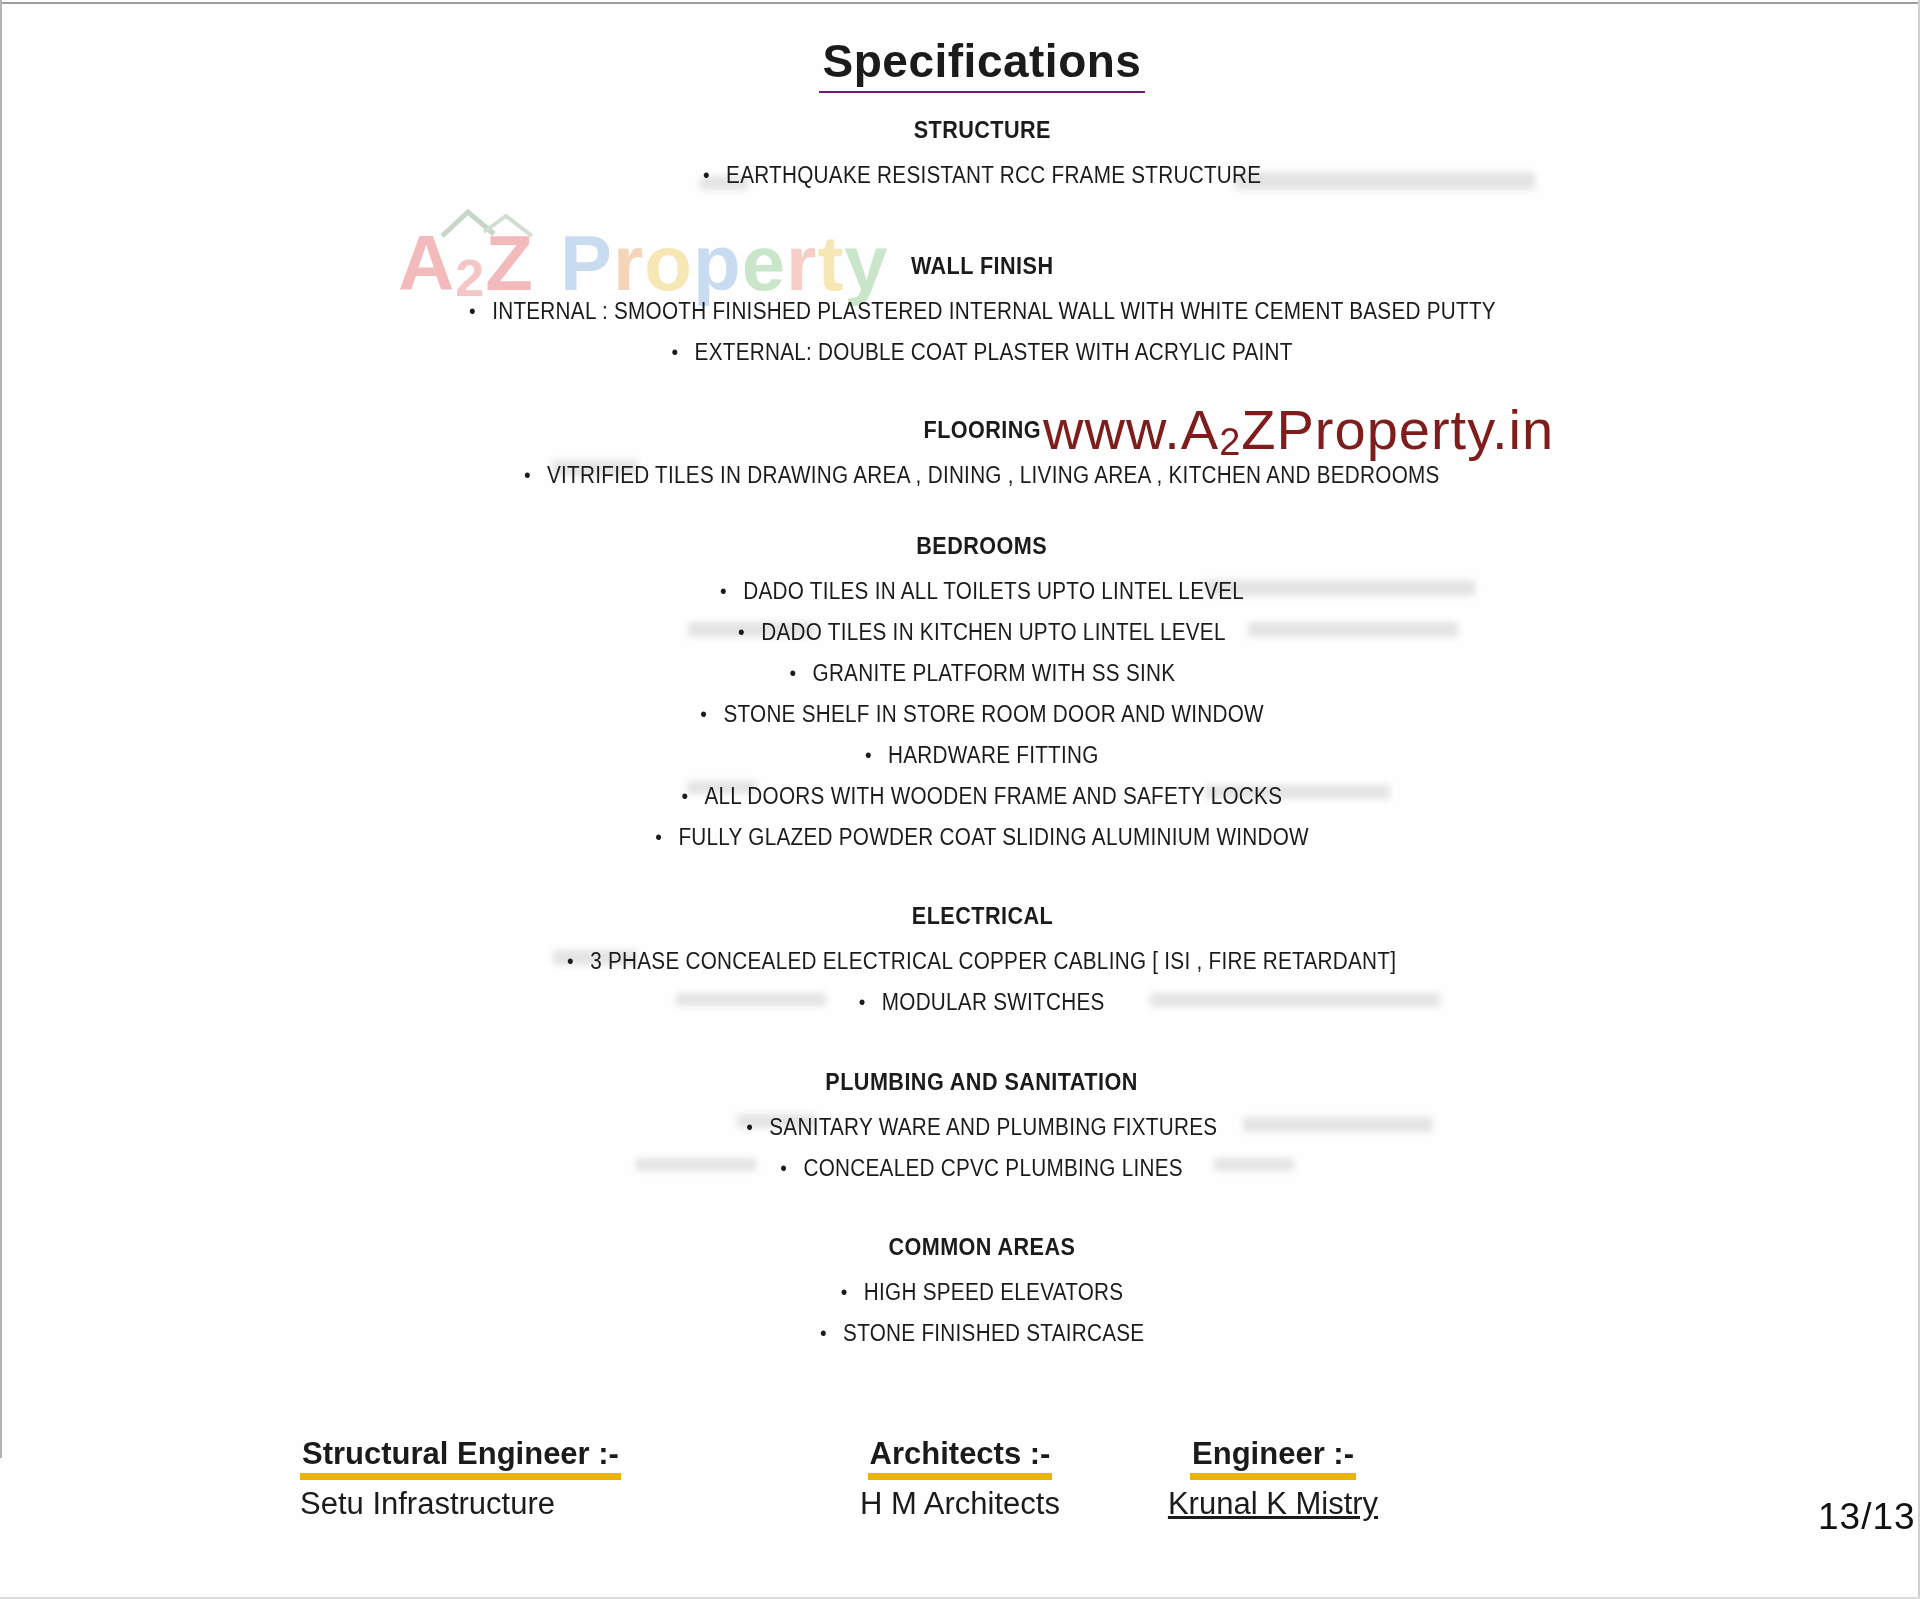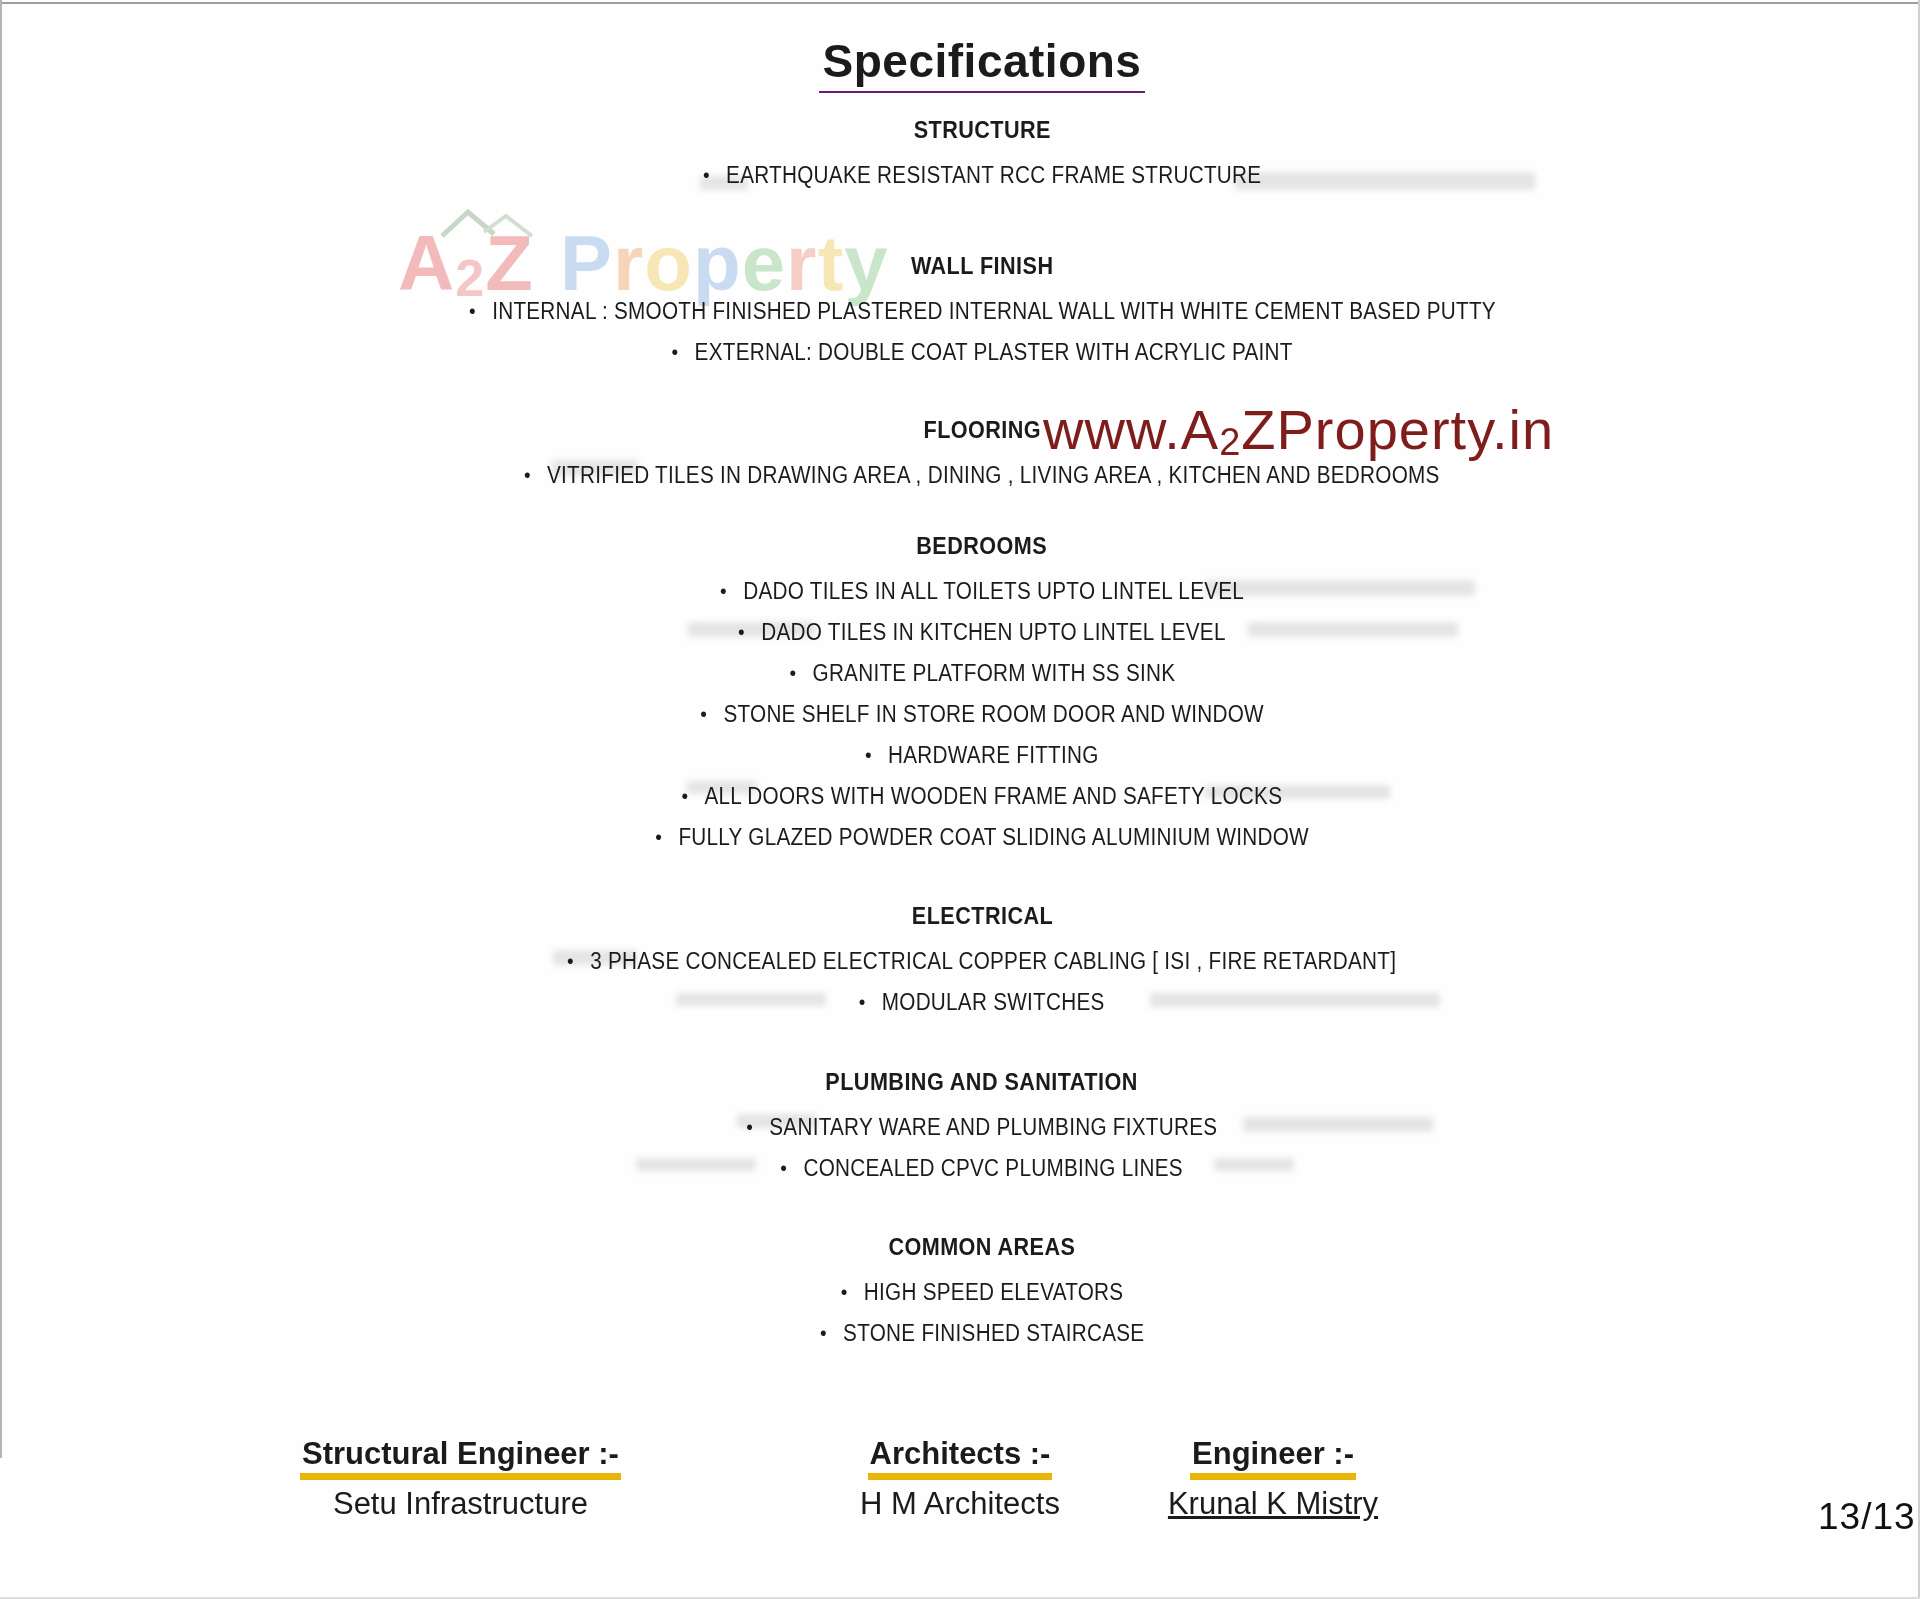--- a/index.html
+++ b/index.html
@@ -86,21 +86,21 @@
   
   .ghost{position:absolute;background:rgba(175,175,175,.33);filter:blur(3px);border-radius:3px;}
 
   
   .footer-col{position:absolute;white-space:nowrap;}
   .footer-heading{
     display:inline-block;
     font-size:31px;font-weight:bold;
     border-bottom:7px solid #eab308;padding:0 2px 1px 2px;
   }
-  .footer-name{font-size:31px;margin-top:6px;text-align:center;}
+  .footer-name{font-size:31px;margin-top:6px;}
   .fc-structural{left:300px;top:1436px;text-align:left;}
   .fc-architects{left:0;right:0;top:1436px;text-align:center;}
   .fc-engineer{left:1128px;top:1436px;width:290px;text-align:center;text-decoration:underline;}
   .page-number{
     position:absolute;left:1818px;top:1496px;
     font-size:37px;color:#111;letter-spacing:1px;
   }
 </style>
 </head>
 <body>

